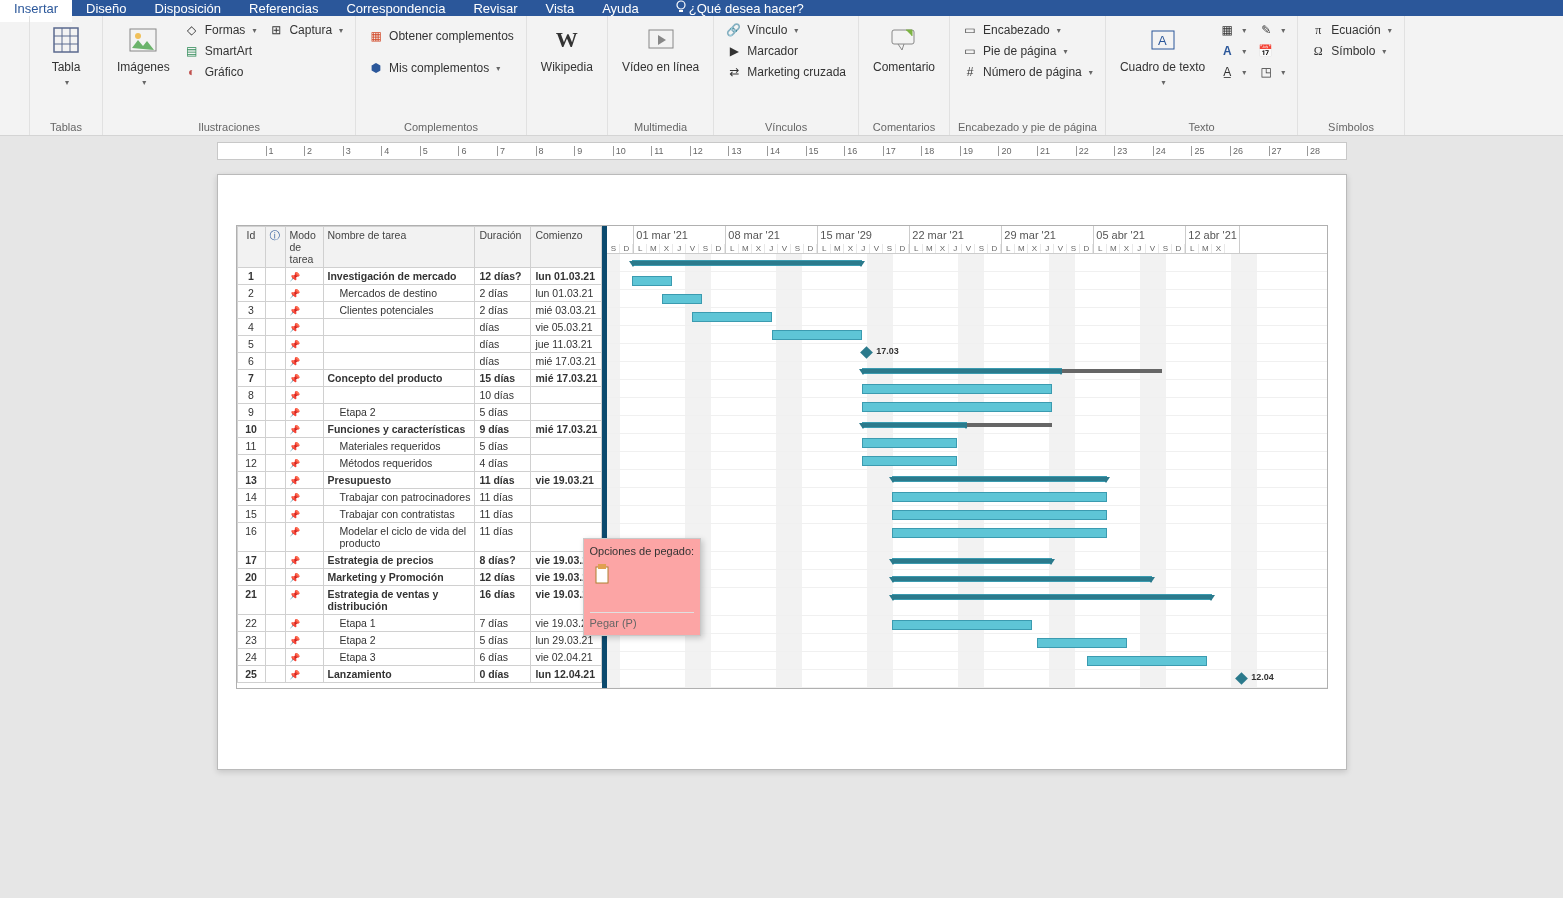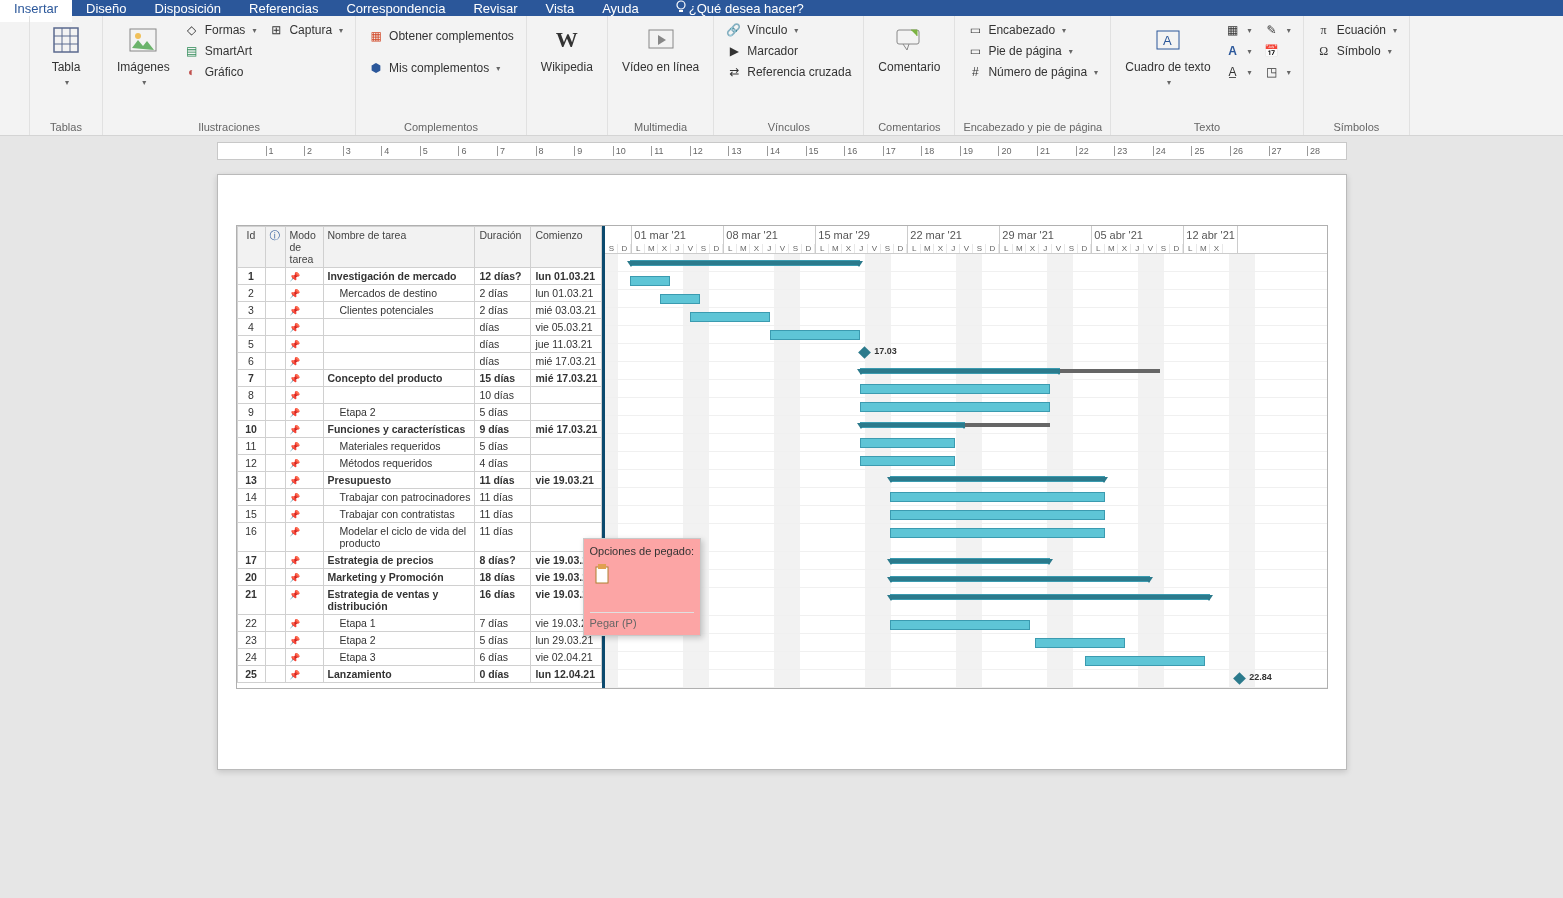--- a/index.html
+++ b/index.html
@@ -22,21 +22,21 @@
 .icon16 { width: 16px; height: 16px; display: flex; align-items: center; justify-content: center; }
 .chev::after { content: '▾'; font-size: 8px; color: #666; margin-left: 2px; }
 
 .workspace { padding: 6px 0 20px; }
 .ruler { margin: 0 auto; width: 1130px; height: 18px; background: #fff; border: 1px solid #c8c8c8; position: relative; display: flex; align-items: center; font-size: 9px; color: #666; padding-left: 48px; }
 .ruler-tick { width: 40px; border-left: 1px solid #999; padding-left: 2px; }
 
 .page { background: #fff; width: 1130px; margin: 14px auto; border: 1px solid #bababa; box-shadow: 0 2px 6px rgba(0,0,0,0.15); padding: 50px 18px 80px; position: relative; }
 
 .gantt-wrap { border: 1px solid #b0b0b0; display: flex; font-size: 10.5px; }
-.left-table { border-right: 3px solid #0c4a6e; }
+.left-table { border-right: 5px solid #0c4a6e; }
 .left-table table { border-collapse: collapse; }
 .left-table th, .left-table td { border: 1px solid #d0d0d0; padding: 2px 4px; text-align: left; vertical-align: top; font-size: 10.5px; white-space: nowrap; }
 .left-table th { background: #f2f2f2; font-weight: normal; color: #444; }
 .id-col { width: 28px; text-align: center !important; }
 .info-col { width: 20px; }
 .mode-col { width: 38px; }
 .name-col { width: 150px; }
 .dur-col { width: 56px; }
 .start-col { width: 68px; }
 .bold-row td { font-weight: bold; }
@@ -177,21 +177,21 @@
       <div class="small-btn chev">
           <span class="icon16" style="color:#2b579a">🔗</span>
           <span>Vínculo</span>
         </div>
       <div class="small-btn">
           <span class="icon16">▶</span>
           <span>Marcador</span>
         </div>
       <div class="small-btn">
           <span class="icon16">⇄</span>
-          <span>Referencia cruzada</span>
+          <span>Marketing cruzada</span>
         </div>
     </div>
     <div class="ribbon-group-label">Vínculos</div>
   </div>
   <div class="ribbon-group">
     <div class="big-btn">
       <div class="icon32">
           <svg width="28" height="24">
             <rect x="2" y="2" width="22" height="14" rx="2" fill="none" stroke="#888"></rect>
             <path d="M8 16l4 6 2-6" fill="none" stroke="#888"></path>
@@ -451,21 +451,21 @@
                 <td><span class="pin">📌</span></td>
                 <td class="" style="">Estrategia de precios</td>
                 <td>8 días?</td>
                 <td>vie 19.03.21</td>
               </tr>
               <tr class="bold-row">
                 <td class="id-col">20</td>
                 <td></td>
                 <td><span class="pin">📌</span></td>
                 <td class="" style="">Marketing y Promoción</td>
-                <td>18 días</td>
+                <td>12 días</td>
                 <td>vie 19.03.21</td>
               </tr>
               <tr class="bold-row">
                 <td class="id-col">21</td>
                 <td></td>
                 <td><span class="pin">📌</span></td>
                 <td class="" style="white-space:normal;">Estrategia de ventas y distribución</td>
                 <td>16 días</td>
                 <td>vie 19.03.21</td>
               </tr>
@@ -667,21 +667,21 @@
               <div class="bar" style="left: 285px; width: 140px;"></div>
             </div>
             <div class="chart-row">
               <div class="bar" style="left: 430px; width: 90px;"></div>
             </div>
             <div class="chart-row">
               <div class="bar" style="left: 480px; width: 120px;"></div>
             </div>
             <div class="chart-row">
               <div class="milestone" style="left: 630px;"></div>
-              <div class="ms-label" style="left: 644px;">22.84</div>
+              <div class="ms-label" style="left: 644px;">12.04</div>
             </div>
           </div>
       </div>
     </div>
 
     <div class="paste-popup">
       <div class="ttl">Opciones de pegado:</div>
       <div class="opt">
         <span><svg width="20" height="22">
               <rect x="4" y="4" width="12" height="16" fill="#fff" stroke="#b08030"></rect>

